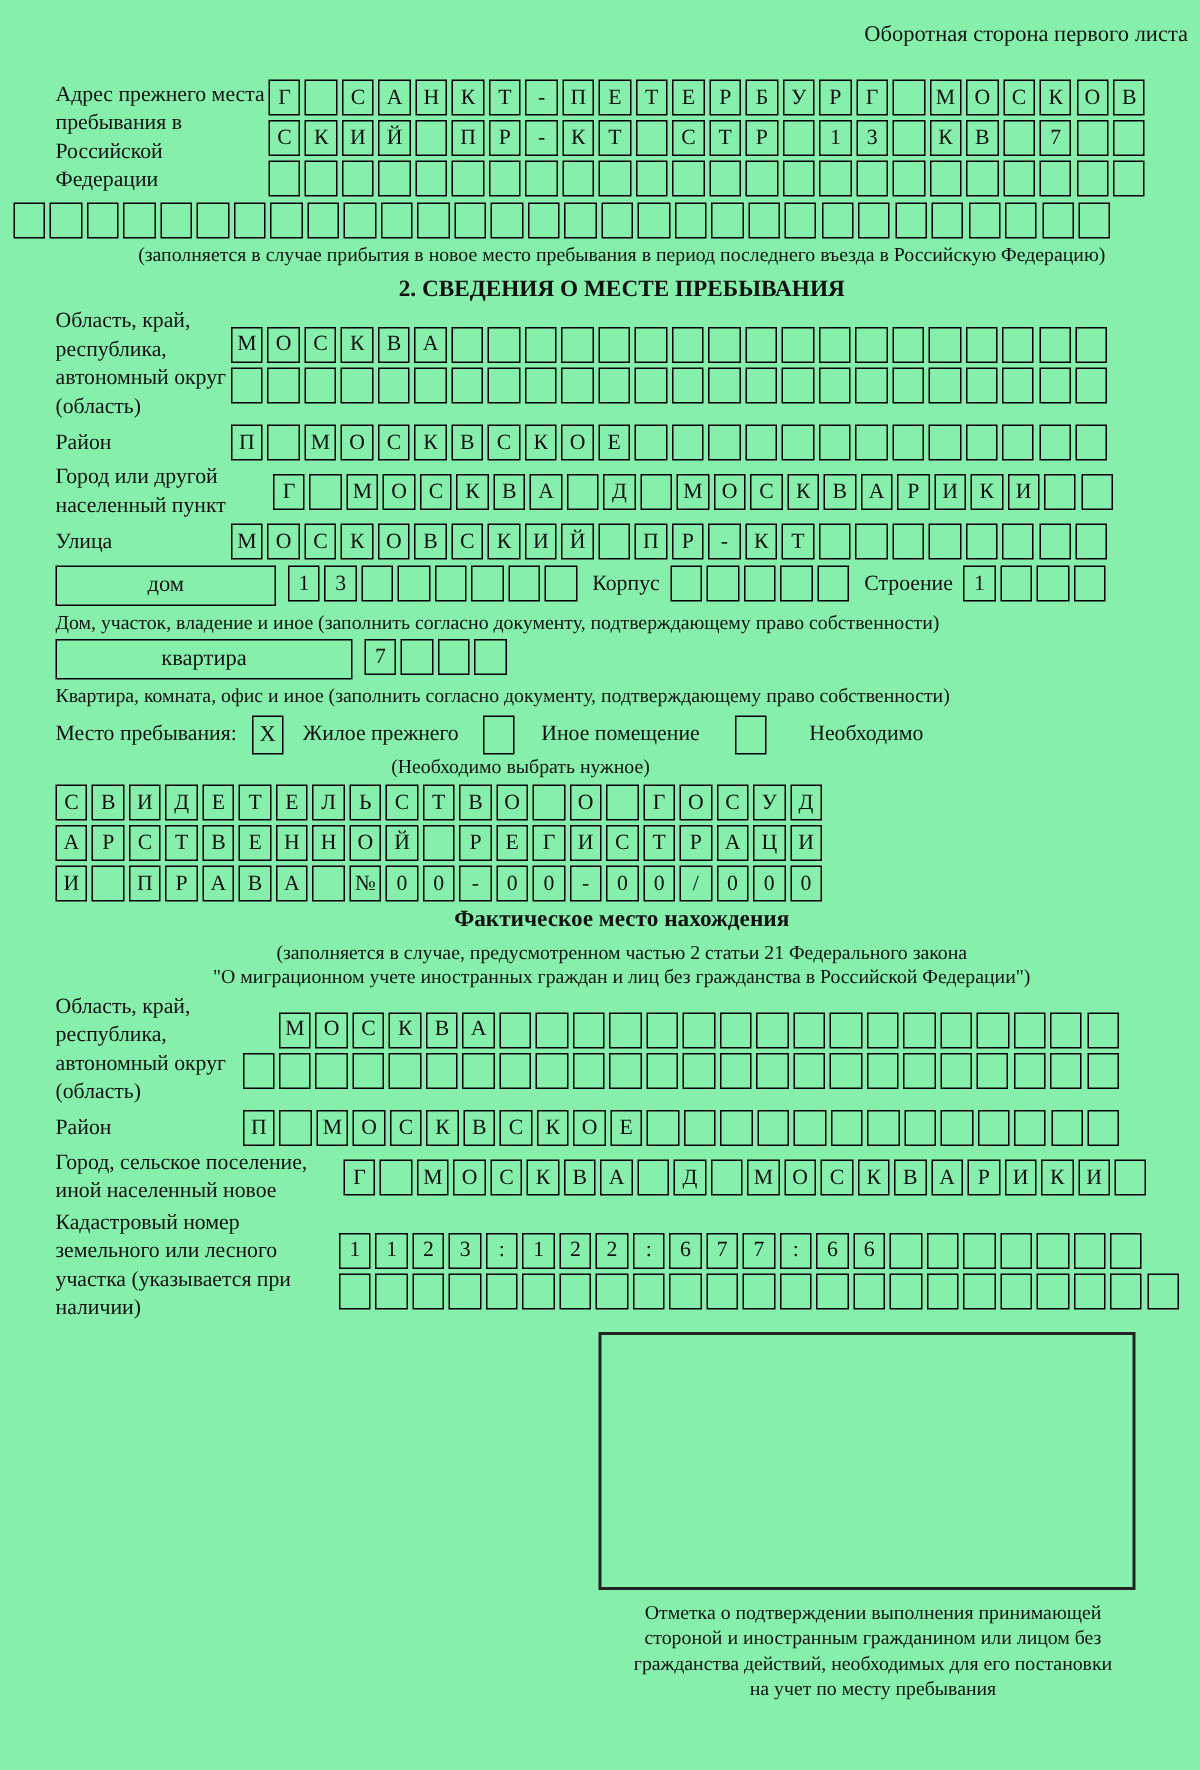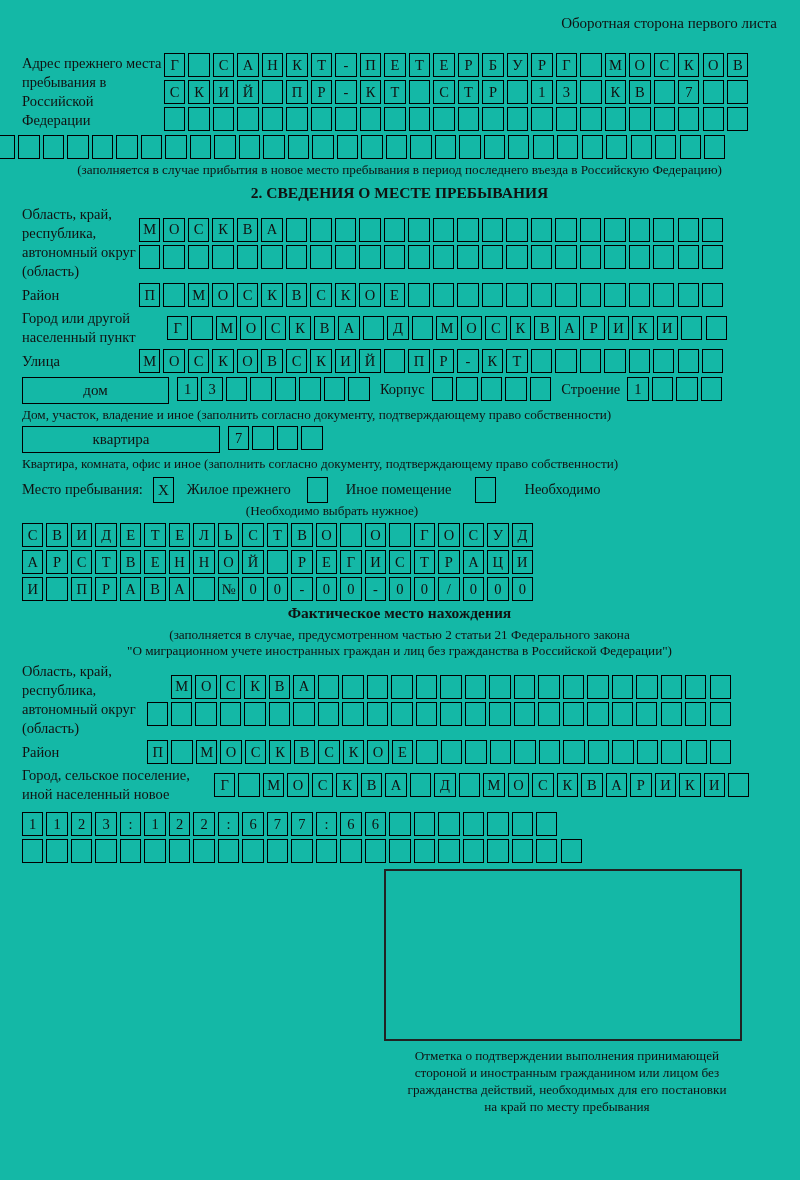--- a/index.html
+++ b/index.html
@@ -1,21 +1,21 @@
 <!DOCTYPE html>
 <html><head>
 <meta charset="utf-8">
 <style>
   html,body { margin:0; padding:0; background:#ffffff; }
   .page {
     position:relative;
     width:800px; height:1180px;
     box-sizing:border-box;
-    padding:14px 0 0 22px;
-    background:#14b8a6;
+    padding:14px 0 0 37px;
+    background:#86efac;
     color:#111;
     font-family:"Liberation Serif","DejaVu Serif",serif;
     overflow:hidden;
   }
   .header-note {
     width:755px; text-align:right;
     font-size:15px; line-height:19px;
   }
   .frow { display:flex; align-items:center; }
   .flabel { font-size:14.5px; line-height:19px; flex-shrink:0; }
@@ -574,20 +574,21 @@
         <div class="cell">А</div>
         <div class="cell">Р</div>
         <div class="cell">И</div>
         <div class="cell">К</div>
         <div class="cell">И</div>
         <div class="cell"></div>
       </div>
   </div>
 
   <div class="frow mt2">
+    <div class="flabel w189">Кадастровый номер земельного или лесного участка (указывается при наличии)</div>
     <div class="gridcol" style="margin-top:6px">
       <div class="grid">
           <div class="cell">1</div>
           <div class="cell">1</div>
           <div class="cell">2</div>
           <div class="cell">3</div>
           <div class="cell">:</div>
           <div class="cell">1</div>
           <div class="cell">2</div>
           <div class="cell">2</div>
@@ -632,16 +633,16 @@
           <div class="cell"></div>
         </div>
     </div>
   </div>
 
   <div class="stamp-box mt6"></div>
   <div class="stamp-caption mt6">
     <div>Отметка о подтверждении выполнения принимающей</div>
     <div>стороной и иностранным гражданином или лицом без</div>
     <div>гражданства действий, необходимых для его постановки</div>
-    <div>на край по месту пребывания</div>
+    <div>на учет по месту пребывания</div>
   </div>
 
 </div>
 
 </body></html>

